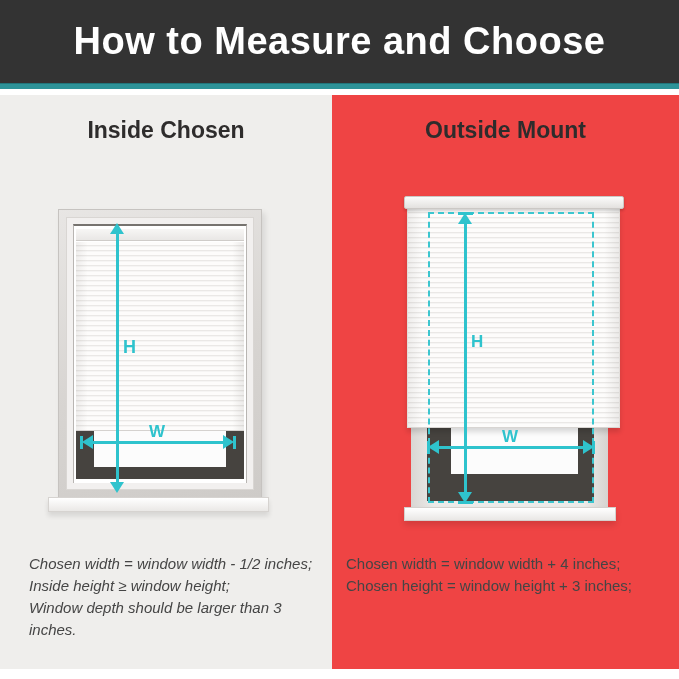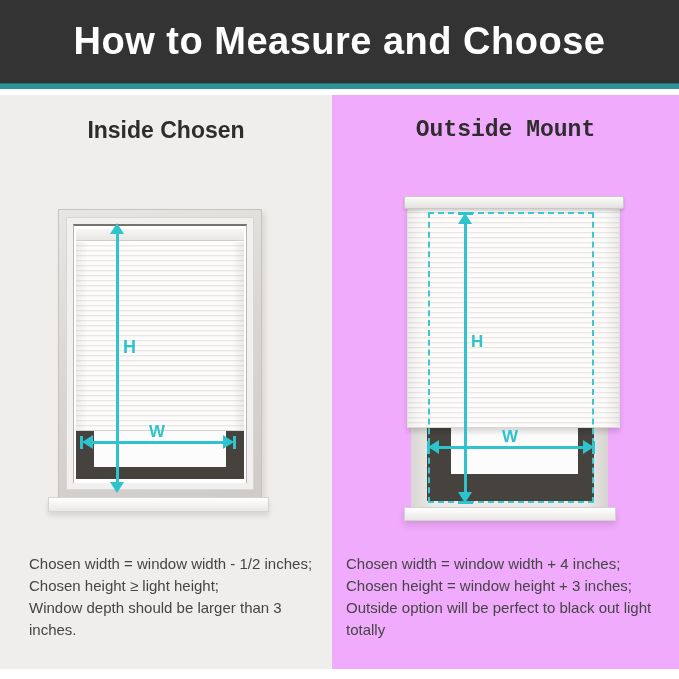--- a/index.html
+++ b/index.html
@@ -17,29 +17,29 @@
   }
   .banner h1{
     margin:0;color:#ffffff;font-size:38px;font-weight:bold;letter-spacing:.5px;
   }
   .teal-bar{position:absolute;left:0;top:83px;width:679px;height:6px;background:#2d9398;border-top:1px solid #21767b;box-sizing:border-box;}
   .gap-strip{position:absolute;left:0;top:89px;width:679px;height:6px;background:#ffffff;}
 
   
   .col{position:absolute;top:95px;bottom:0;}
   .col-left{left:0;width:332px;background:#efeeec;}
-  .col-right{left:332px;width:347px;background:#f0abfc;font-family:Liberation Mono, monospace;}
+  .col-right{left:332px;width:347px;background:#ef4444;}
   .col h2{
     margin:22px 0 0 0;text-align:center;color:#2e2c2c;
     font-size:23px;font-weight:bold;
   }
   .bottom-strip{position:absolute;left:0;top:669px;width:679px;height:10px;background:#ffffff;}
 
   .notes{position:absolute;font-size:15px;line-height:22px;color:#454545;}
-  .notes-left{left:29px;top:553px;width:300px;}
+  .notes-left{left:29px;top:553px;width:300px;font-style:italic;}
   .notes-right{left:346px;top:553px;width:330px;}
 
   
   .mline{position:absolute;background:#2fc3cd;z-index:6;}
   .ah{position:absolute;width:0;height:0;}
   .ah-up{left:-6px;top:-11px;border-left:7px solid transparent;border-right:7px solid transparent;border-bottom:11px solid #2fc3cd;}
   .ah-down{left:-6px;bottom:-11px;border-left:7px solid transparent;border-right:7px solid transparent;border-top:11px solid #2fc3cd;}
   .ah-left{left:-11px;top:-6px;border-top:7px solid transparent;border-bottom:7px solid transparent;border-right:11px solid #2fc3cd;}
   .ah-right{right:-11px;top:-6px;border-top:7px solid transparent;border-bottom:7px solid transparent;border-left:11px solid #2fc3cd;}
   .tick-v{position:absolute;width:3px;height:13px;top:-5px;background:#2fc3cd;}
@@ -163,23 +163,22 @@
   <div class="mline ow-arrow-w">
     <span class="ah ah-left"></span>
     <span class="ah ah-right"></span>
     <span class="tick-v" style="left:-12px;"></span>
     <span class="tick-v" style="right:-12px;"></span>
   </div>
   <div class="mlabel ow-label-w">W</div>
 
   <div class="notes notes-left">
     <div>Chosen width = window width - 1/2 inches;</div>
-    <div>Chosen height ≥ light height;</div>
+    <div>Inside height ≥ window height;</div>
     <div>Window depth should be larger than 3 inches.</div>
   </div>
   <div class="notes notes-right">
     <div>Chosen width = window width + 4 inches;</div>
     <div>Chosen height = window height + 3 inches;</div>
-    <div>Outside option will be perfect to black out light totally</div>
   </div>
 
   <div class="bottom-strip"></div>
 </div>
 
 </body></html>

